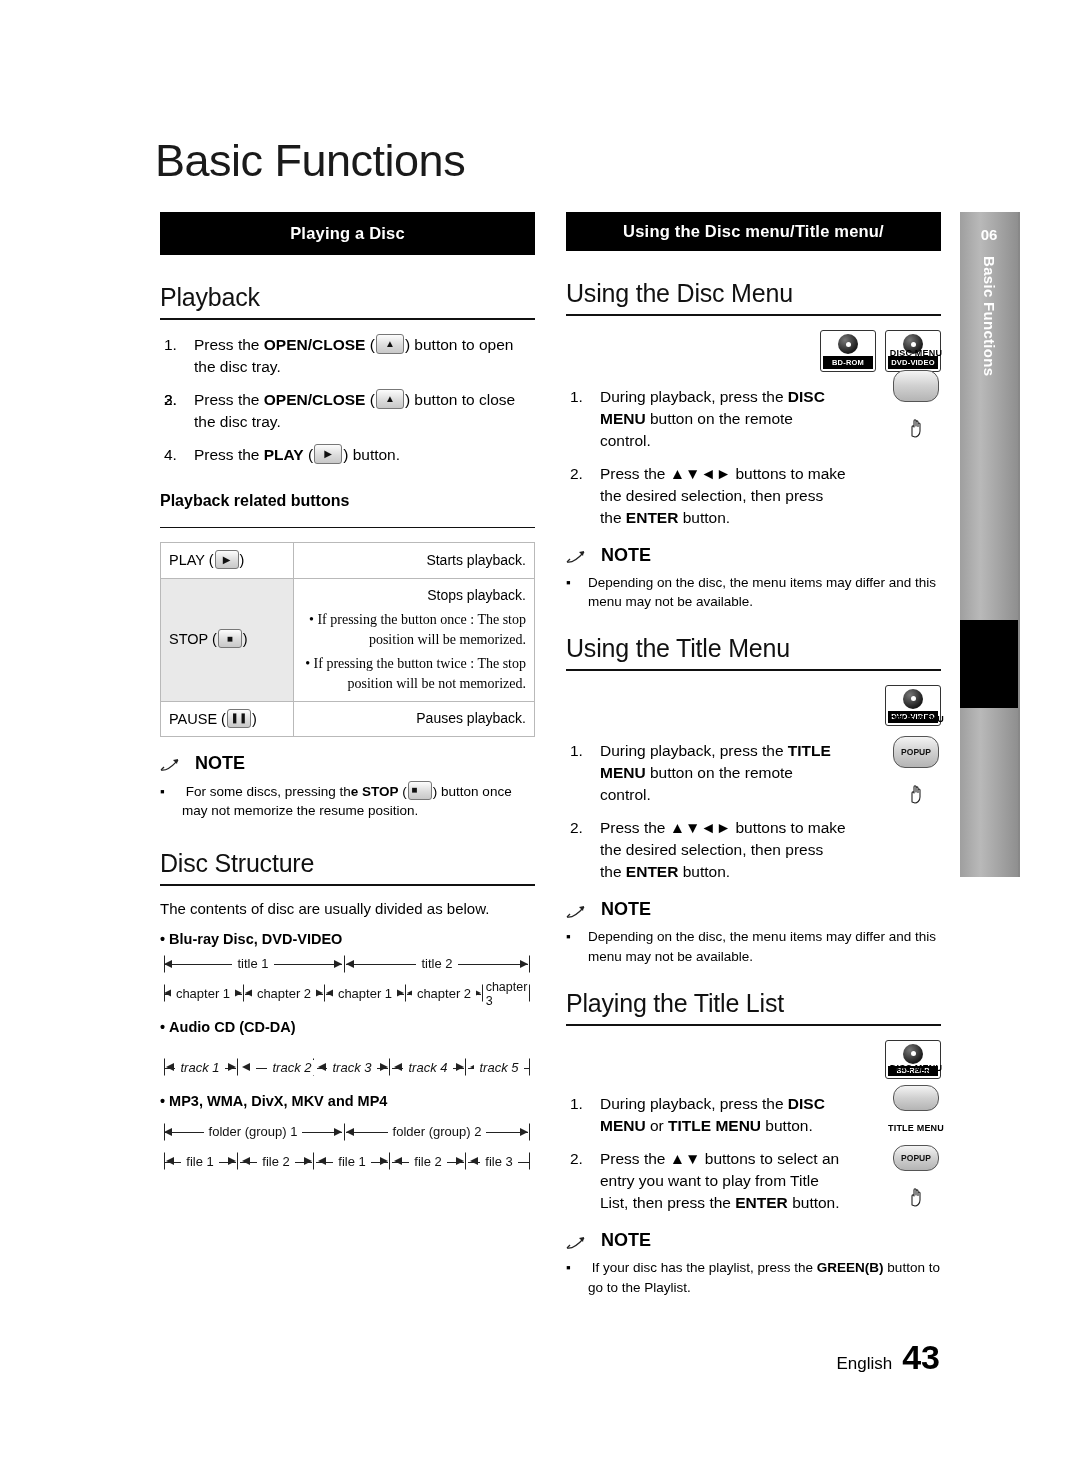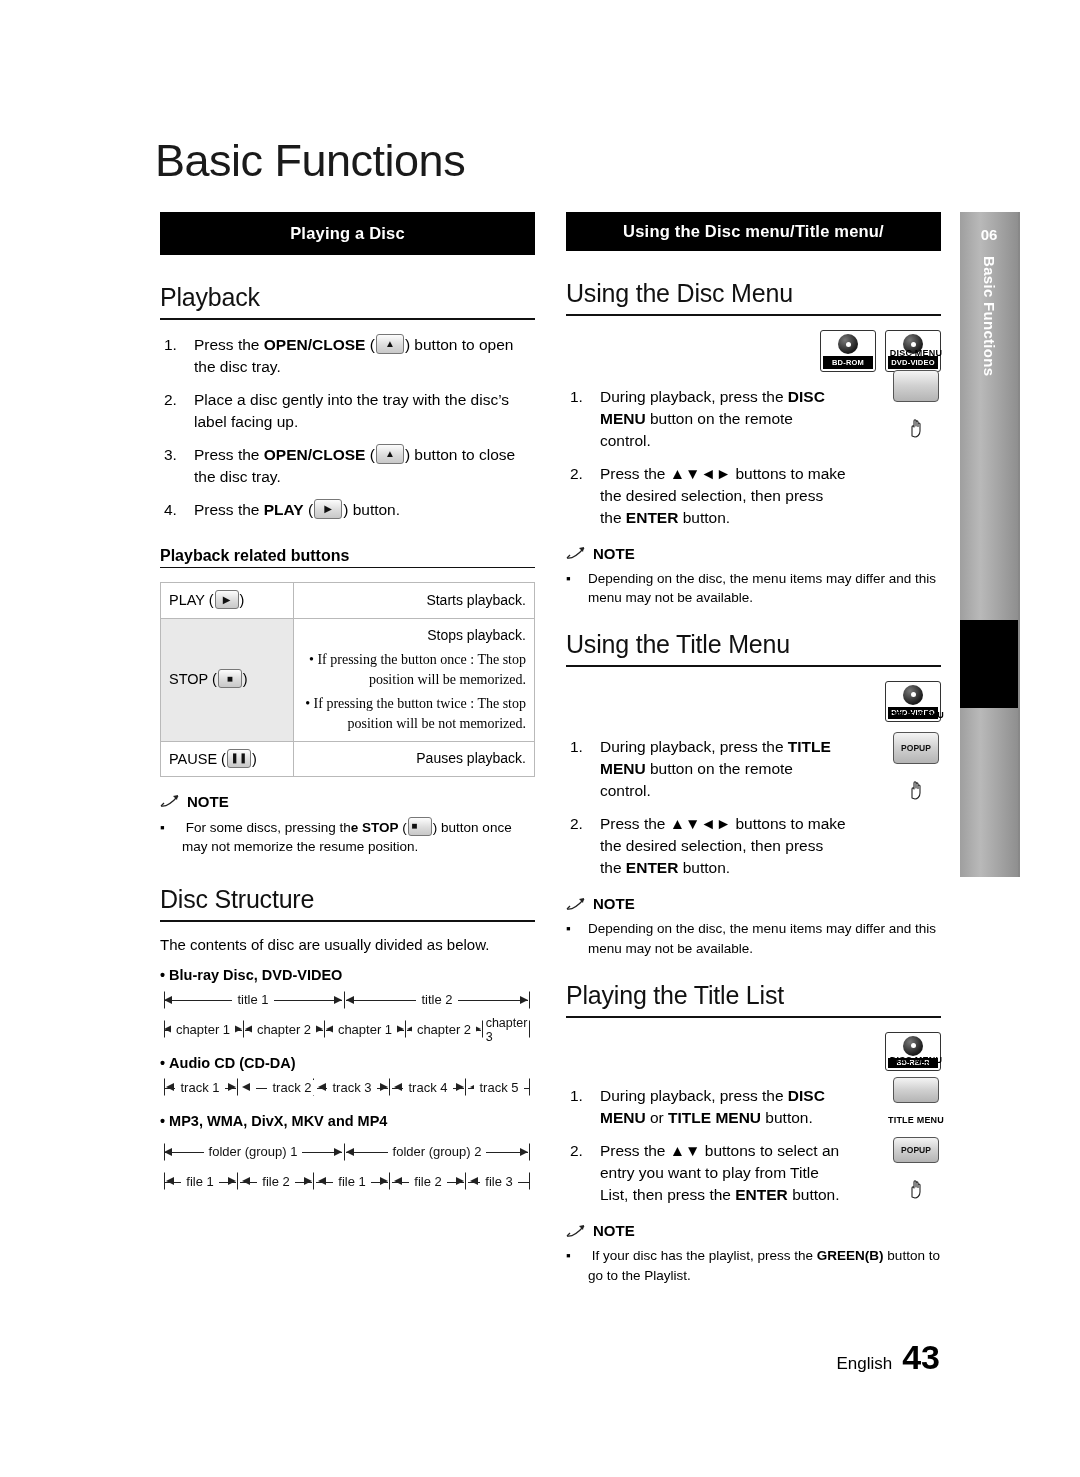--- a/index.html
+++ b/index.html
@@ -69,21 +69,21 @@
     border-bottom: 2px solid #111;
     color: #111;
     letter-spacing: -0.2px;
   }
   h2.head.tight { margin-top: 22px; }
 
   h3.subhead {
     font-size: 16px;
     font-weight: bold;
     margin: 26px 0 0 0;
-    padding-bottom: 2px;
+    padding-bottom: 17px;
     border-bottom: 1.5px solid #111;
     display: block;
   }
 
   
   ol.steps {
     list-style: none;
     margin: 14px 0 0 0;
     padding: 0;
     font-size: 15.5px;
@@ -144,24 +144,24 @@
     text-align: left;
     font-size: 14.5px;
   }
   .tbl-li { display: block; padding-left: 14px; text-indent: -14px; margin-top: 5px; font-family: Liberation Serif, serif; }
 
   
   .note {
     margin-top: 16px;
   }
   .note-head {
-    font-size: 15px;
+    font-size: 18px;
     display: flex;
     align-items: center;
-    gap: 7px;
+    gap: 15px;
   }
   .note-head .pencil {
     display: inline-block;
     width: 20px; height: 14px;
     position: relative;
   }
   .note-body {
     font-size: 13.5px;
     line-height: 1.45;
     margin-top: 7px;
@@ -271,21 +271,21 @@
     font-size: 9px;
     font-weight: bold;
     letter-spacing: 0.2px;
     margin-bottom: 2px;
   }
   .btn3d {
     width: 44px;
     height: 30px;
     margin: 12px auto;
     border: 1px solid #555;
-    border-radius: 4px;
+    border-radius: 12px;
     background: linear-gradient(to bottom, #f4f4f4 0%, #d0d0d0 50%, #b4b4b4 100%);
     position: relative;
   }
   .btn3d .btxt {
     position: absolute;
     inset: 0;
     display: flex;
     align-items: center;
     justify-content: center;
     font-size: 8.5px;
@@ -368,21 +368,20 @@
 
     <h2 class="head">Playback</h2>
 
     <ol class="steps">
       <li>
         <span class="num">1.</span>
         <span>Press the <span class="b">OPEN/CLOSE</span> (<span class="keybox"><span class="glyph">▲</span></span>) button to open the disc tray.</span>
       </li>
       <li>
         <span class="num">2.</span>
-        <span>Place a disc gently into the tray with the disc’s label facing up.</span>
       </li>
       <li>
         <span class="num">3.</span>
         <span>Press the <span class="b">OPEN/CLOSE</span> (<span class="keybox"><span class="glyph">▲</span></span>) button to close the disc tray.</span>
       </li>
       <li>
         <span class="num">4.</span>
         <span>Press the <span class="b">PLAY</span> (<span class="keybox"><span class="glyph">▶</span></span>) button.</span>
       </li>
     </ol>
@@ -484,21 +483,21 @@
       <div class="arrowL" style="left:324px;"></div>
       <div class="seg" style="left:324px;width:45px;">
           <div class="line"></div>
           <div class="txt" style="padding:0 2px;font-size:12.5px;">chapter 3</div>
         </div>
       <div class="arrowR" style="left:361px;"></div>
         <div class="tick" style="left:369px;"></div>
     </div>
 
     <div class="ds-label">•&nbsp;<span>Audio CD (CD-DA)</span></div>
-    <div class="ds-row" style="height:24px;margin-top:4px;">
+    <div class="ds-row" style="height:24px;margin-top:20px;font-style:italic;">
       <div class="tick" style="left:4px;"></div>
       <div class="arrowL" style="left:6px;"></div>
       <div class="seg" style="left:4px;width:72px;">
           <div class="line"></div>
           <div class="txt">track 1</div>
         </div>
       <div class="arrowR" style="left:68px;"></div>
         <div class="tick" style="left:77px;"></div>
       <div class="arrowL" style="left:82px;"></div>
       <div class="seg" style="left:96px;width:72px;">

